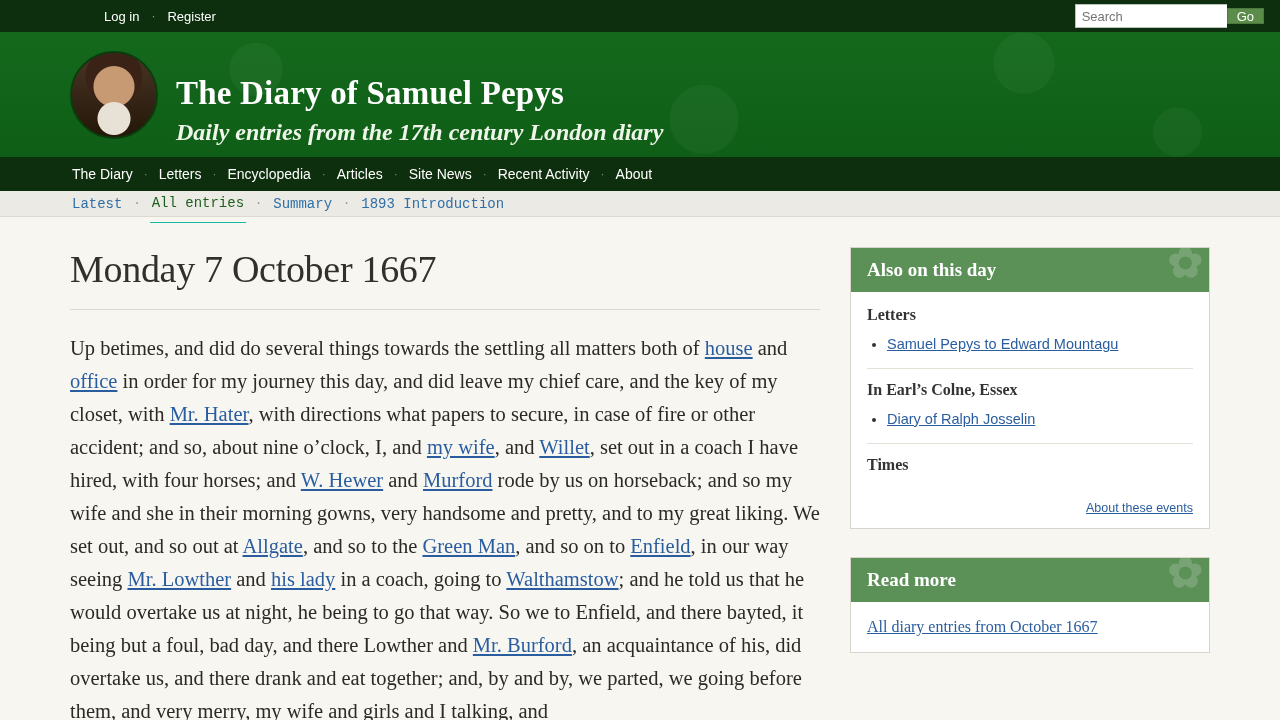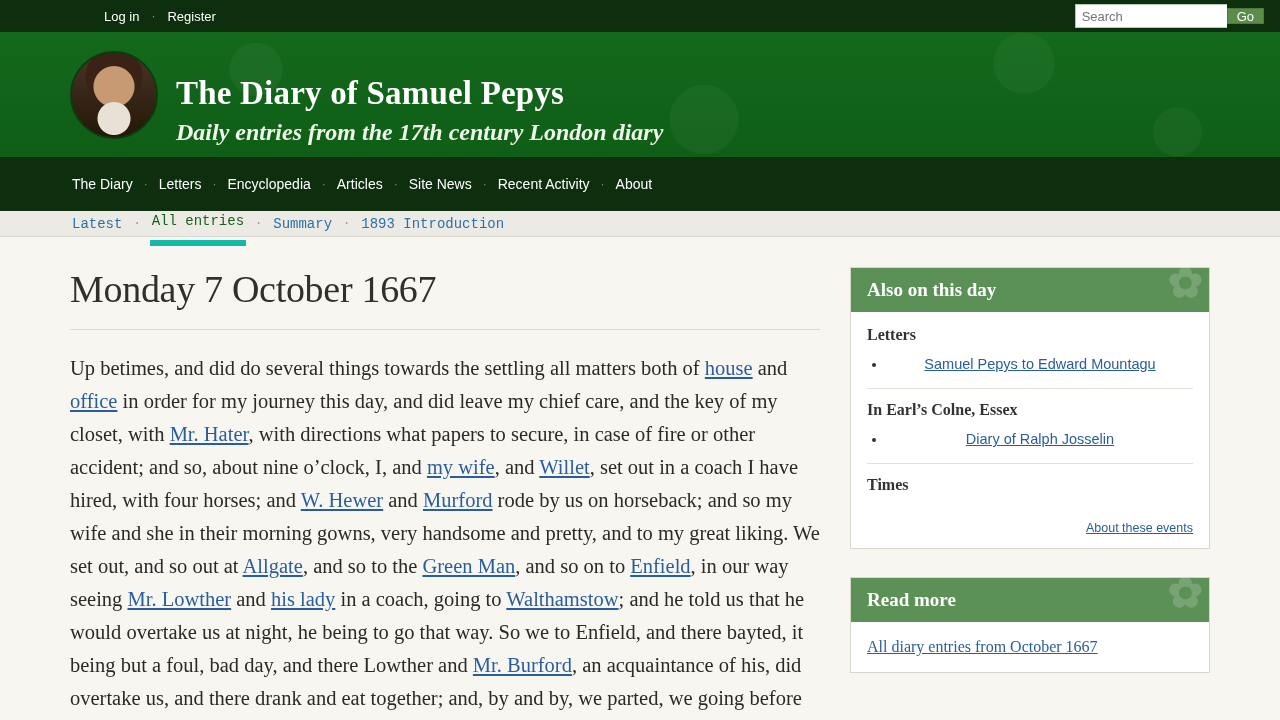--- a/index.html
+++ b/index.html
@@ -107,21 +107,21 @@
     font-family: "Liberation Serif", serif;
     font-style: italic;
     font-weight: bold;
     font-size: 24px;
     color: #eef6ea;
     margin-top: 8px;
   }
 
   
   .mainnav {
-    height: 54px;
+    height: 34px;
     background: #0d2f0d;
     display: flex;
     align-items: center;
     padding-left: 70px;
   }
   .mainnav a {
     color: #ffffff;
     font-size: 14px;
     text-decoration: none;
     padding: 0 2px;
@@ -144,21 +144,21 @@
   }
   .subnav a {
     color: #2f6fa8;
     font-size: 14px;
     text-decoration: none;
     padding: 11px 2px;
     display: inline-block;
   }
   .subnav a.active {
     color: #1c5f1c;
-    border-bottom: 6px solid #14b8a6;
+    border-bottom: 1px solid #14b8a6;
   }
   .subnav .sep {
     color: #9a9a92;
     font-size: 12px;
     padding: 0 9px;
   }
 
   
   .content {
     display: flex;
@@ -227,21 +227,20 @@
   .panel-section ul {
     margin: 0;
     padding-left: 20px;
     list-style: disc;
   }
   .panel-section li {
     font-size: 14.5px;
     line-height: 24px;
     color: #333;
     font-family: "Liberation Sans", sans-serif;
-    text-align: center;
   }
   .panel-section li a {
     color: #2a5d9f;
     text-decoration: underline;
     font-size: 14.5px;
   }
   .panel-foot {
     text-align: right;
     padding: 6px 16px 12px 16px;
   }

